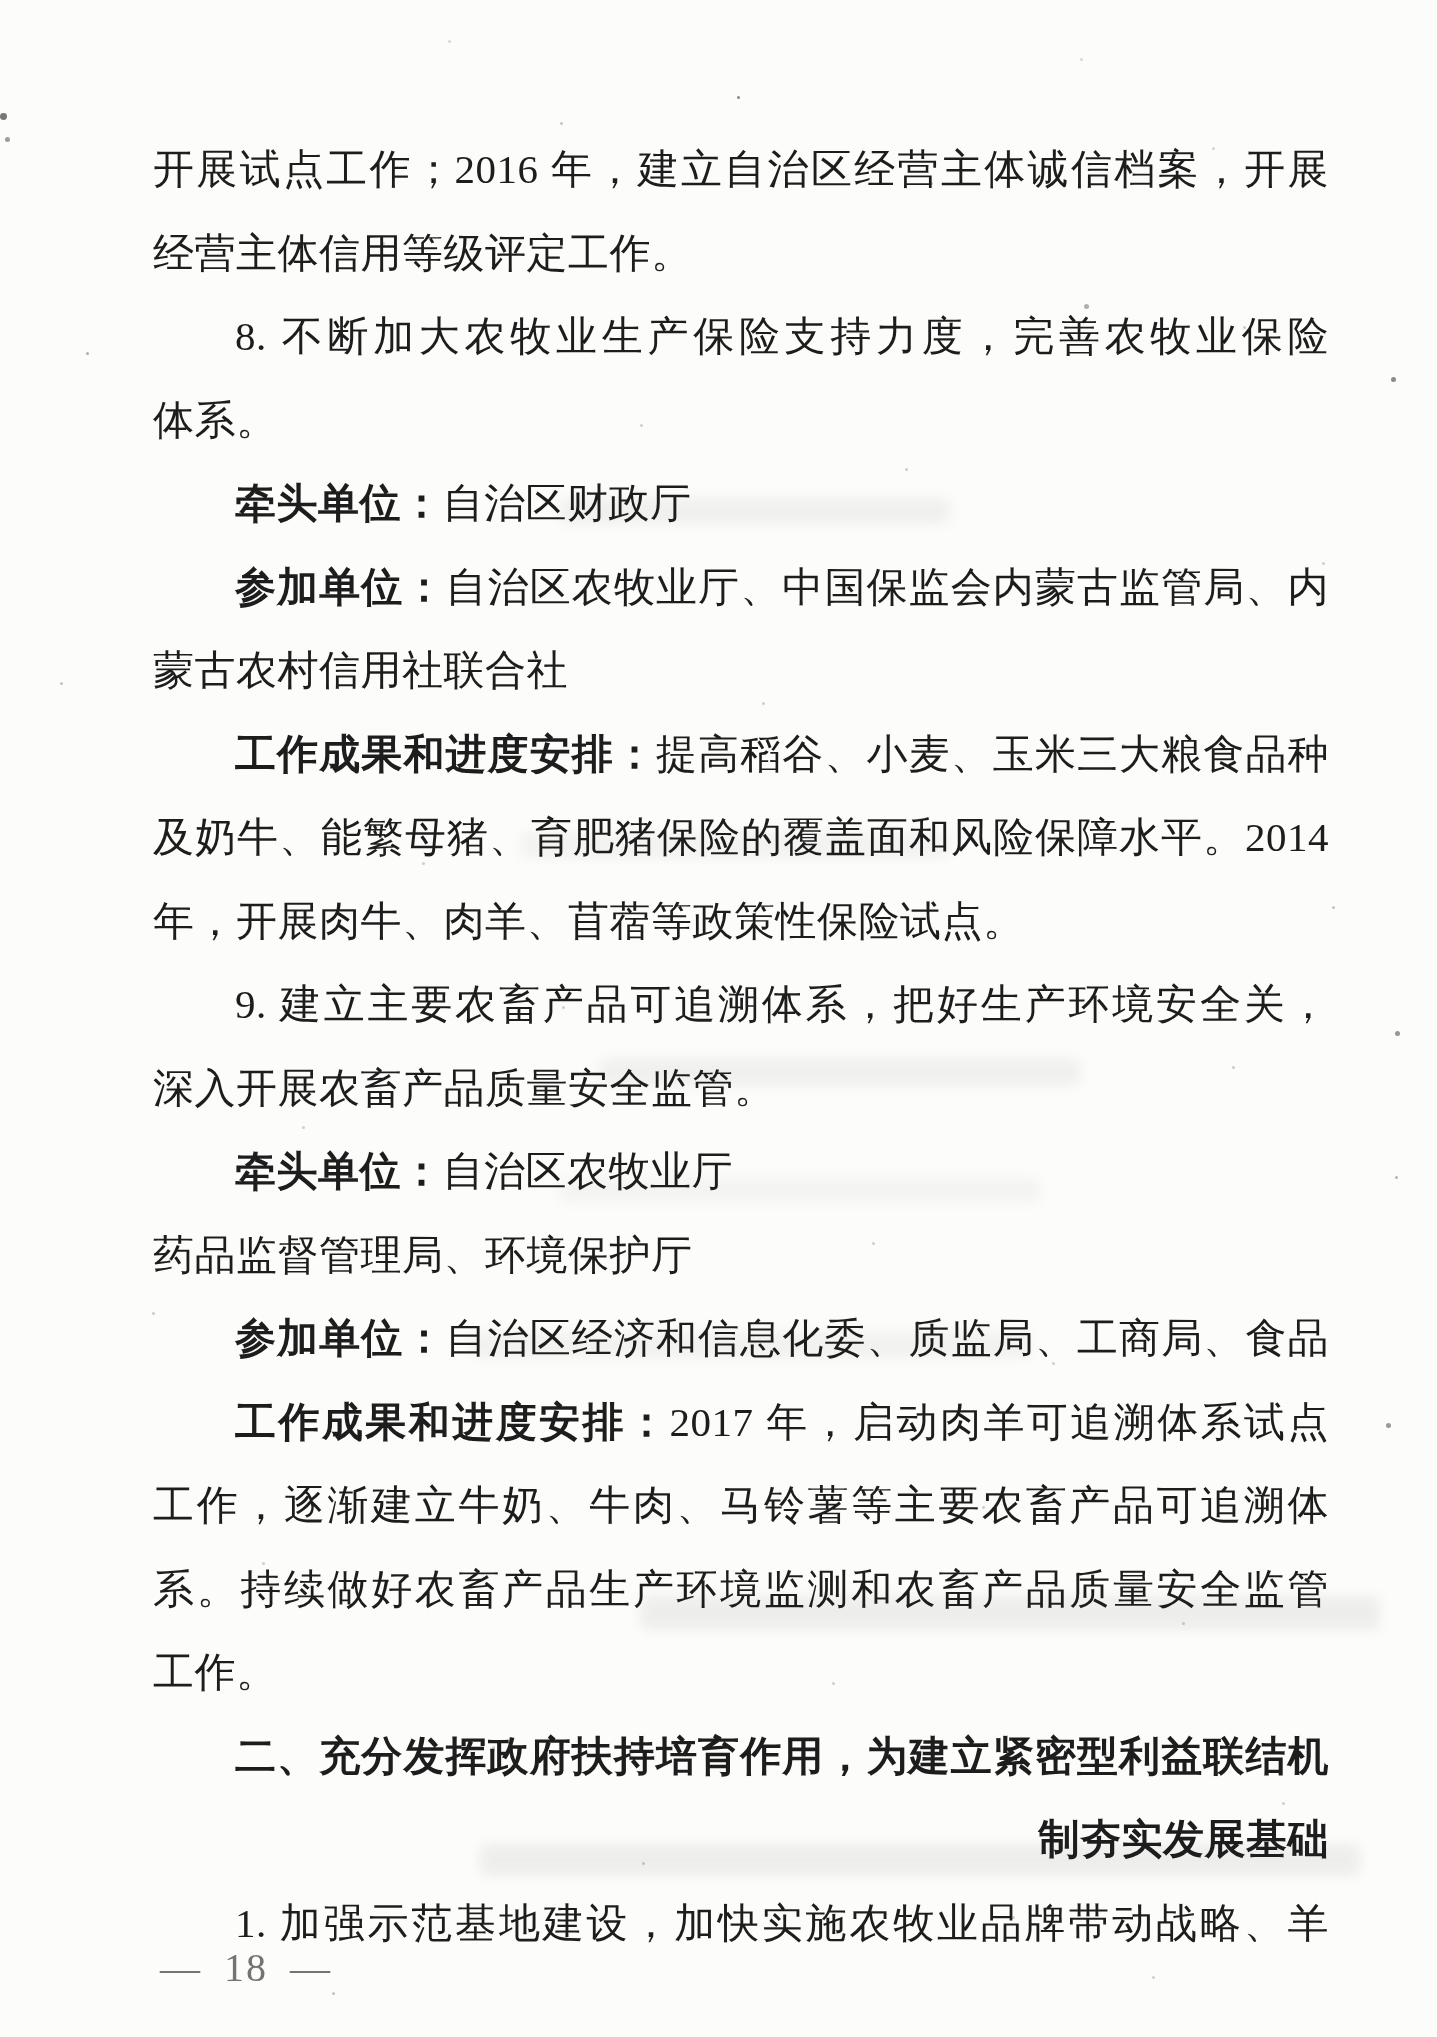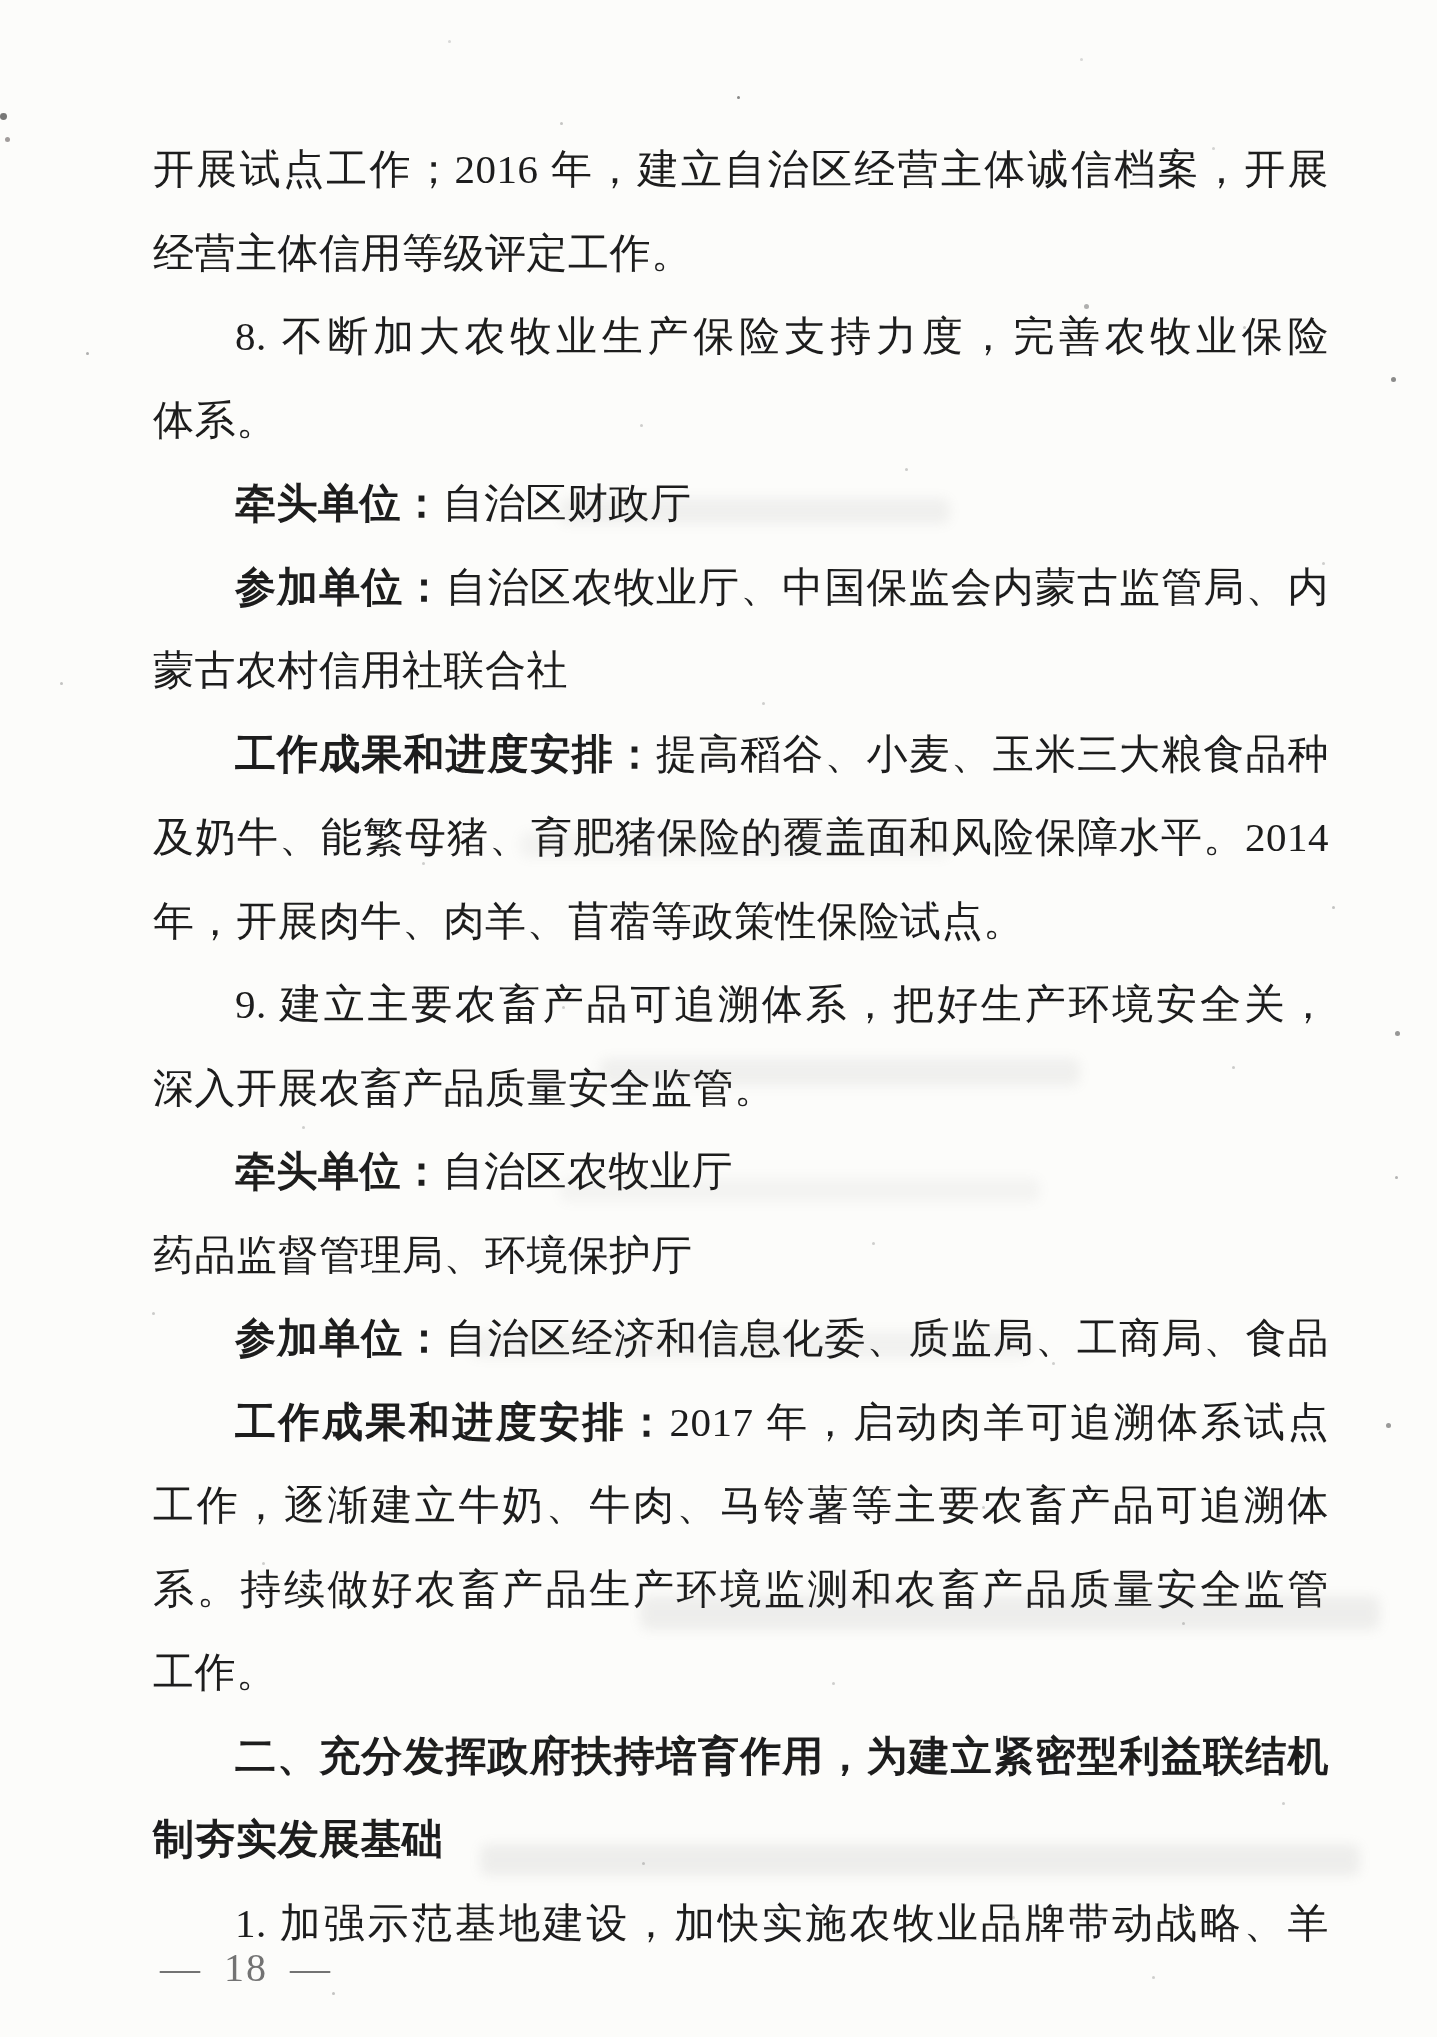--- a/index.html
+++ b/index.html
@@ -26,21 +26,21 @@
   }
   .line {
     height: 83.5px;
     line-height: 83.5px;
     font-size: 41px;
     white-space: nowrap;
     letter-spacing: 0.5px;
   }
   .indent { text-indent: 2em; }
   .just { text-align: justify; text-align-last: justify; }
-  .bold { font-weight: 700; }
+  .bold { font-weight: 700; text-align: right; }
   .label { font-weight: 700; text-align: center; }
   .page-number {
     position: absolute;
     left: 160px; top: 1948px;
     font-size: 40px;
     line-height: 40px;
     color: #737373;
     letter-spacing: 2px;
     word-spacing: 10px;
     white-space: nowrap;

